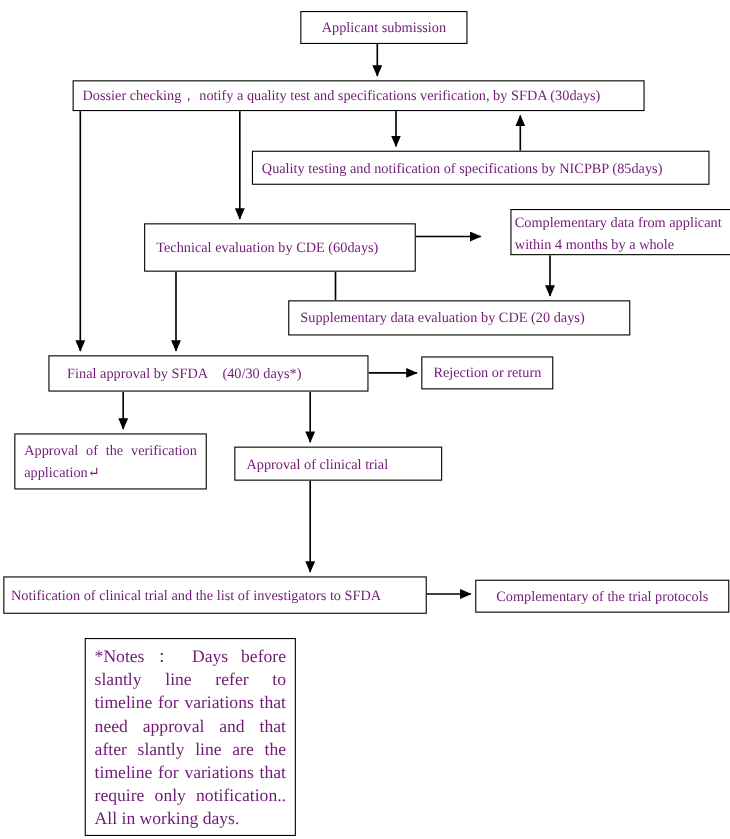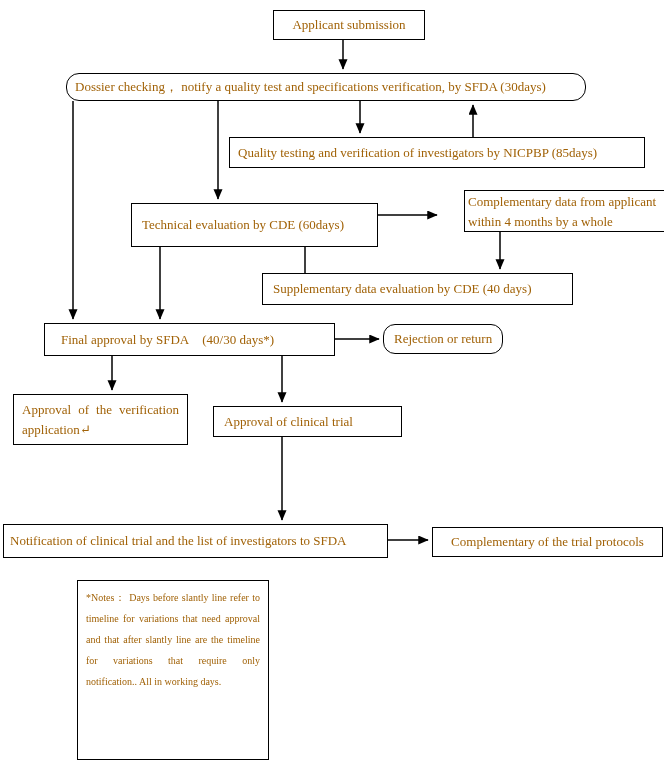--- a/index.html
+++ b/index.html
@@ -6,21 +6,21 @@
     margin: 0;
     padding: 0;
     background: #ffffff;
   }
   .canvas {
     position: relative;
     width: 664px;
     height: 763px;
     background: #ffffff;
     font-family: "Liberation Serif", "DejaVu Serif", serif;
-    color: #a16207;
+    color: #701a75;
     overflow: hidden;
   }
   .connectors {
     position: absolute;
     left: 0;
     top: 0;
     width: 664px;
     height: 763px;
   }
   .connectors line {
@@ -38,33 +38,33 @@
     line-height: 16px;
     padding: 2px 8px;
   }
   .node.center { justify-content: center; }
   .node.wrap { display: block; }
   .node.justify {
     display: block;
     text-align: justify;
   }
   #n-applicant      { left: 273px; top: 10px;  width: 152px; height: 30px; }
-  #n-dossier        { left: 66px;  top: 73px;  width: 520px; height: 28px; border-radius: 13px; }
+  #n-dossier        { left: 66px;  top: 73px;  width: 520px; height: 28px; }
   #n-nicpbp         { left: 229px; top: 137px; width: 416px; height: 31px; }
   #n-technical      { left: 131px; top: 203px; width: 247px; height: 44px; padding-left: 10px; }
   #n-complementary  { left: 464px; top: 190px; width: 215px; height: 42px; padding: 1px 3px; line-height: 20px; }
   #n-supplementary  { left: 262px; top: 273px; width: 311px; height: 32px; padding-left: 10px; }
   #n-final          { left: 44px;  top: 323px; width: 291px; height: 33px; padding-left: 16px; }
-  #n-rejection      { left: 383px; top: 324px; width: 120px; height: 30px; padding-left: 10px; border-radius: 12px; }
+  #n-rejection      { left: 383px; top: 324px; width: 120px; height: 30px; padding-left: 10px; }
   #n-supp-approval  { left: 13px;  top: 394px; width: 175px; height: 51px; padding: 5px 8px; line-height: 20px; }
   #n-clinical       { left: 213px; top: 406px; width: 189px; height: 31px; padding-left: 10px; }
   #n-notification   { left: 3px;   top: 524px; width: 385px; height: 34px; padding-left: 6px; }
   #n-implementation { left: 432px; top: 527px; width: 231px; height: 30px; }
   #n-notes          { left: 77px;  top: 580px; width: 192px; height: 180px;
-                      padding: 6px 8px; font-size: 10px; line-height: 21px; }
+                      padding: 6px 8px; font-size: 16px; line-height: 21px; }
 </style>
 </head>
 <body>
 
 <div class="canvas">
 
   <svg class="connectors" viewBox="0 0 664 763" xmlns="http://www.w3.org/2000/svg">
     <defs>
       <marker id="ah" markerWidth="9" markerHeight="8" refX="6.5" refY="3" orient="auto">
         <path d="M0,0 L7,3 L0,6 z" fill="#000000"></path>
@@ -83,27 +83,27 @@
     <line x1="112" y1="356" x2="112" y2="390" marker-end="url(#ah)"></line>
     <line x1="282" y1="356" x2="282" y2="402" marker-end="url(#ah)"></line>
     <line x1="282" y1="437" x2="282" y2="520" marker-end="url(#ah)"></line>
     <line x1="388" y1="540" x2="428" y2="540" marker-end="url(#ah)"></line>
   </svg>
 
   <div class="node center" id="n-applicant">Applicant submission</div>
 
   <div class="node" id="n-dossier">Dossier checking， notify a quality test and specifications verification, by SFDA (30days)</div>
 
-  <div class="node" id="n-nicpbp">Quality testing and verification of investigators by NICPBP (85days)</div>
+  <div class="node" id="n-nicpbp">Quality testing and notification of specifications by NICPBP (85days)</div>
 
   <div class="node" id="n-technical">Technical evaluation by CDE (60days)</div>
 
   <div class="node wrap" id="n-complementary">Complementary data from applicant within 4 months by a whole</div>
 
-  <div class="node" id="n-supplementary">Supplementary data evaluation by CDE (40 days)</div>
+  <div class="node" id="n-supplementary">Supplementary data evaluation by CDE (20 days)</div>
 
   <div class="node" id="n-final">Final approval by SFDA&nbsp;&nbsp;&nbsp;&nbsp;(40/30 days*)</div>
 
   <div class="node" id="n-rejection">Rejection or return</div>
 
   <div class="node justify" id="n-supp-approval">Approval of the verification application↵</div>
 
   <div class="node" id="n-notification">Notification of clinical trial and the list of investigators to SFDA</div>
 
   <div class="node" id="n-clinical">Approval of clinical trial</div>

